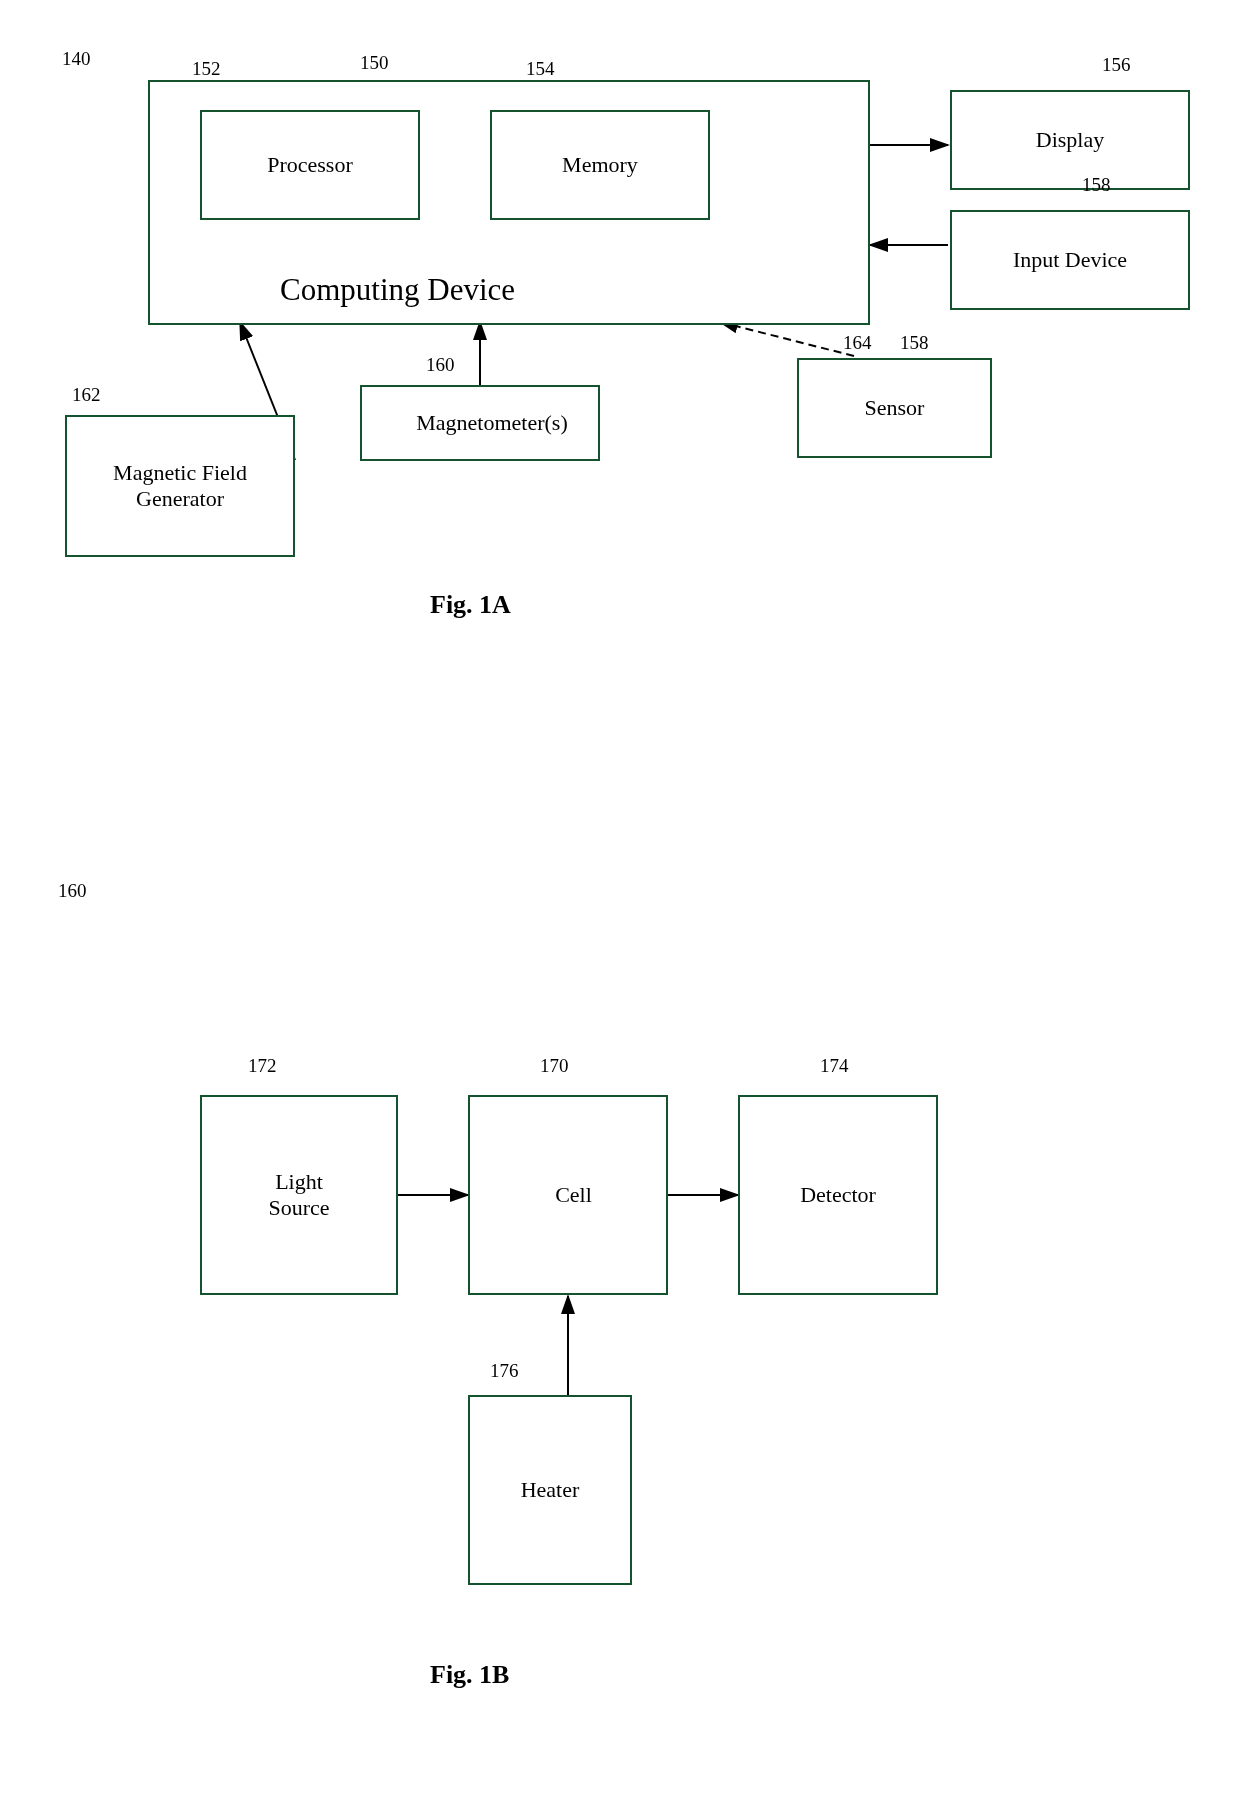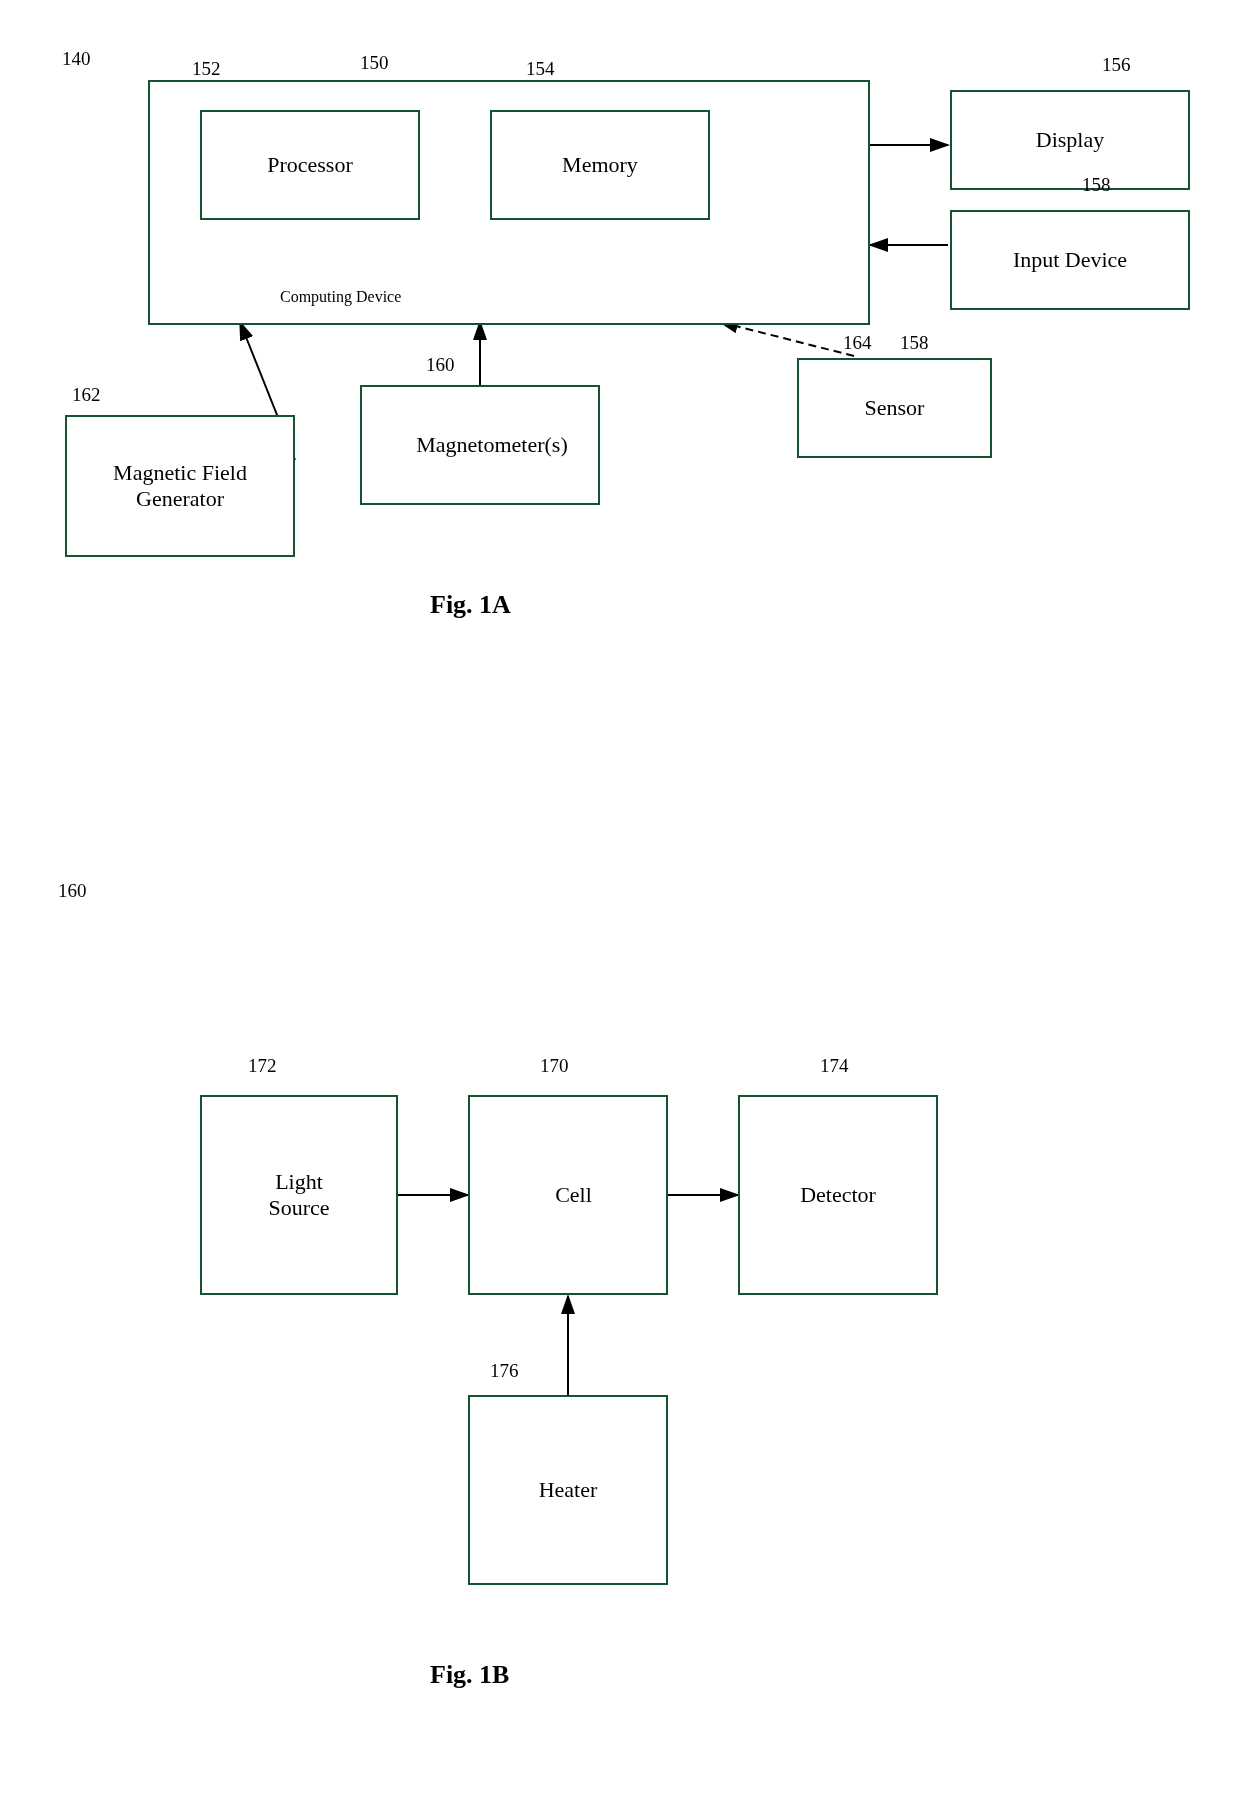--- a/index.html
+++ b/index.html
@@ -85,21 +85,21 @@
     <line x1="568" y1="1395" x2="568" y2="1296" stroke="#000" stroke-width="2" marker-end="url(#arrowhead)"></line>
 
   </svg>
 
   <div class="label" style="left:62px; top:48px;">140</div>
 
   <div class="box" style="left:148px; top:80px; width:722px; height:245px; font-size:24px;">
     
   </div>
 
-  <div class="label" style="left:280px; top:288px; font-size:16px;">Computing Device</div>
+  <div class="label" style="left:280px; top:272px; font-size:31px;">Computing Device</div>
 
   <div class="label" style="left:360px; top:52px;">150</div>
 
   <div class="box" style="left:200px; top:110px; width:220px; height:110px;">
     <span>Processor</span>
   </div>
   <div class="label" style="left:192px; top:58px;">152</div>
 
   <div class="box" style="left:490px; top:110px; width:220px; height:110px;">
     <span>Memory</span>
@@ -118,21 +118,21 @@
 
   <div class="label" style="left:1082px; top:174px;">158</div>
 
   <div class="box" style="left:760px; top:358px; width:195px; height:100px;margin-left:37px;">
     <span>Sensor</span>
   </div>
 
   <div class="label" style="left:843px; top:332px;">164</div>
   <div class="label" style="left:900px; top:332px;">158</div>
 
-  <div class="box" style="left:360px; top:385px; width:240px; height:120px;padding-left:24px;">
+  <div class="box" style="left:360px; top:385px; width:240px; height:76px;padding-left:24px;">
     <span>Magnetometer(s)</span>
   </div>
 
   <div class="label" style="left:426px; top:354px;">160</div>
 
   <div class="box" style="left:65px; top:415px; width:230px; height:142px;">
     <span style="white-space:pre-line;">Magnetic Field
 Generator</span>
   </div>
 
@@ -154,21 +154,21 @@
   </div>
 
   <div class="label" style="left:540px; top:1055px;">170</div>
 
   <div class="box" style="left:738px; top:1095px; width:200px; height:200px;">
     <span>Detector</span>
   </div>
 
   <div class="label" style="left:820px; top:1055px;">174</div>
 
-  <div class="box" style="left:468px; top:1395px; width:200px; height:190px;">
+  <div class="box" style="left:468px; top:1395px; width:164px; height:190px;">
     <span>Heater</span>
   </div>
 
   <div class="label" style="left:490px; top:1360px;">176</div>
 
   <div class="fig-label" style="left:430px; top:1660px;">Fig. 1B</div>
 
 </div>
 
 </body></html>

